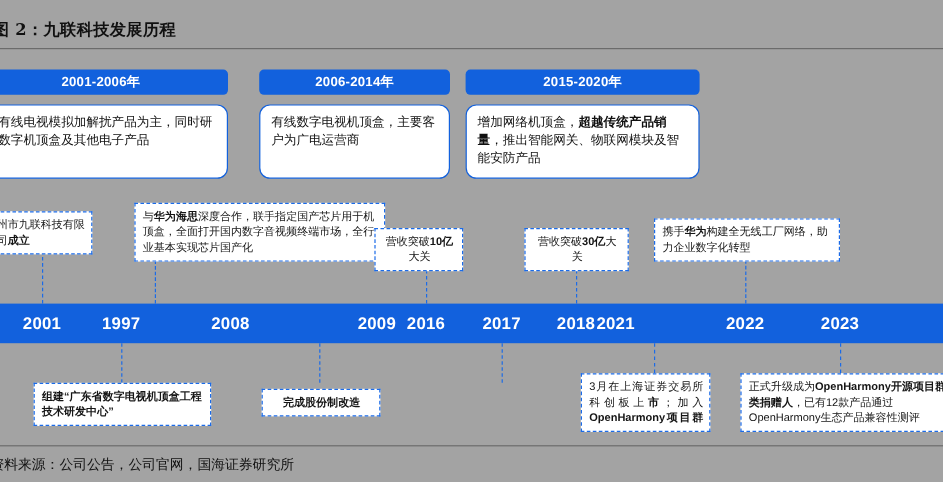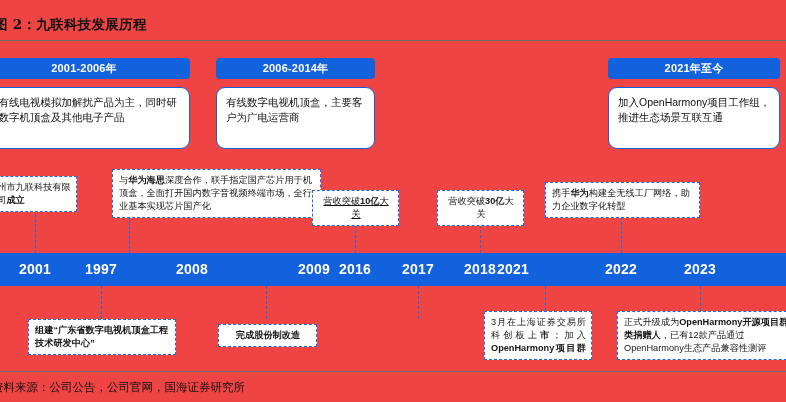--- a/index.html
+++ b/index.html
@@ -8,21 +8,21 @@
     height: 402px;
     background: #ffffff;
     font-family: "Liberation Sans", "DejaVu Sans", sans-serif;
     overflow: hidden;
   }
 
   #figure-root {
     position: relative;
     width: 786px;
     height: 402px;
-    background: #ef4444;
+    background: #a3a3a3;
   }
 
   
   .fig-title {
     position: absolute;
     left: -6px;
     top: 16px;
     font-family: "DejaVu Serif", "Liberation Serif", serif;
     font-size: 13.5px;
     font-weight: bold;
@@ -151,27 +151,27 @@
     </div>
   </div>
 
   <div class="phase" style="left:216px; width:159px;">
     <div class="phase-header">2006-2014年</div>
     <div class="phase-body">
       <span>有线数字电视机顶盒，主要客户为广电运营商</span>
     </div>
   </div>
 
-
-  <div class="phase" style="left:608px; width:172px;">
-    <div class="phase-header">2021年至今</div>
+  <div class="phase" style="left:388px; width:195px;">
+    <div class="phase-header">2015-2020年</div>
     <div class="phase-body">
-      <span>加入OpenHarmony项目工作组，推进生态场景互联互通</span>
+      <span><span>增加网络机顶盒，</span><b>超越传统产品销量</b><span>，推出智能网关、物联网模块及智能安防产品</span></span>
     </div>
   </div>
+
 
   <div class="conn-v" style="left:35px; top:209px; height:44px;"></div>
 
   <div class="conn-v" style="left:192px; top:206px; height:11px;"></div>
   <div class="conn-h" style="left:129px; top:217px; width:64px;"></div>
   <div class="conn-v" style="left:129px; top:217px; height:36px;"></div>
 
   <div class="conn-v" style="left:355px; top:215px; height:38px;"></div>
 
   <div class="conn-v" style="left:480px; top:215px; height:38px;"></div>
@@ -179,21 +179,21 @@
   <div class="conn-v" style="left:621px; top:212px; height:41px;"></div>
 
   <div class="note" style="left:-19px; top:176px; width:96px;">
     <span><span>惠州市九联科技有限公司</span><b>成立</b></span>
   </div>
 
   <div class="note" style="left:112px; top:169px; width:209px;">
     <span><span>与</span><b>华为海思</b><span>深度合作，联手指定国产芯片用于机顶盒，全面打开国内数字音视频终端市场，全行业基本实现芯片国产化</span></span>
   </div>
 
-  <div class="note center" style="left:312px; top:190px; width:87px;text-decoration:underline;">
+  <div class="note center" style="left:312px; top:190px; width:74px;">
     <span><span>营收突破</span><b>10亿</b><span>大关</span></span>
   </div>
 
   <div class="note center" style="left:437px; top:190px; width:87px;">
     <span><span>营收突破</span><b>30亿</b><span>大关</span></span>
   </div>
 
   <div class="note" style="left:545px; top:182px; width:155px;">
     <span><span>携手</span><b>华为</b><span>构建全无线工厂网络，助力企业数字化转型</span></span>
   </div>

